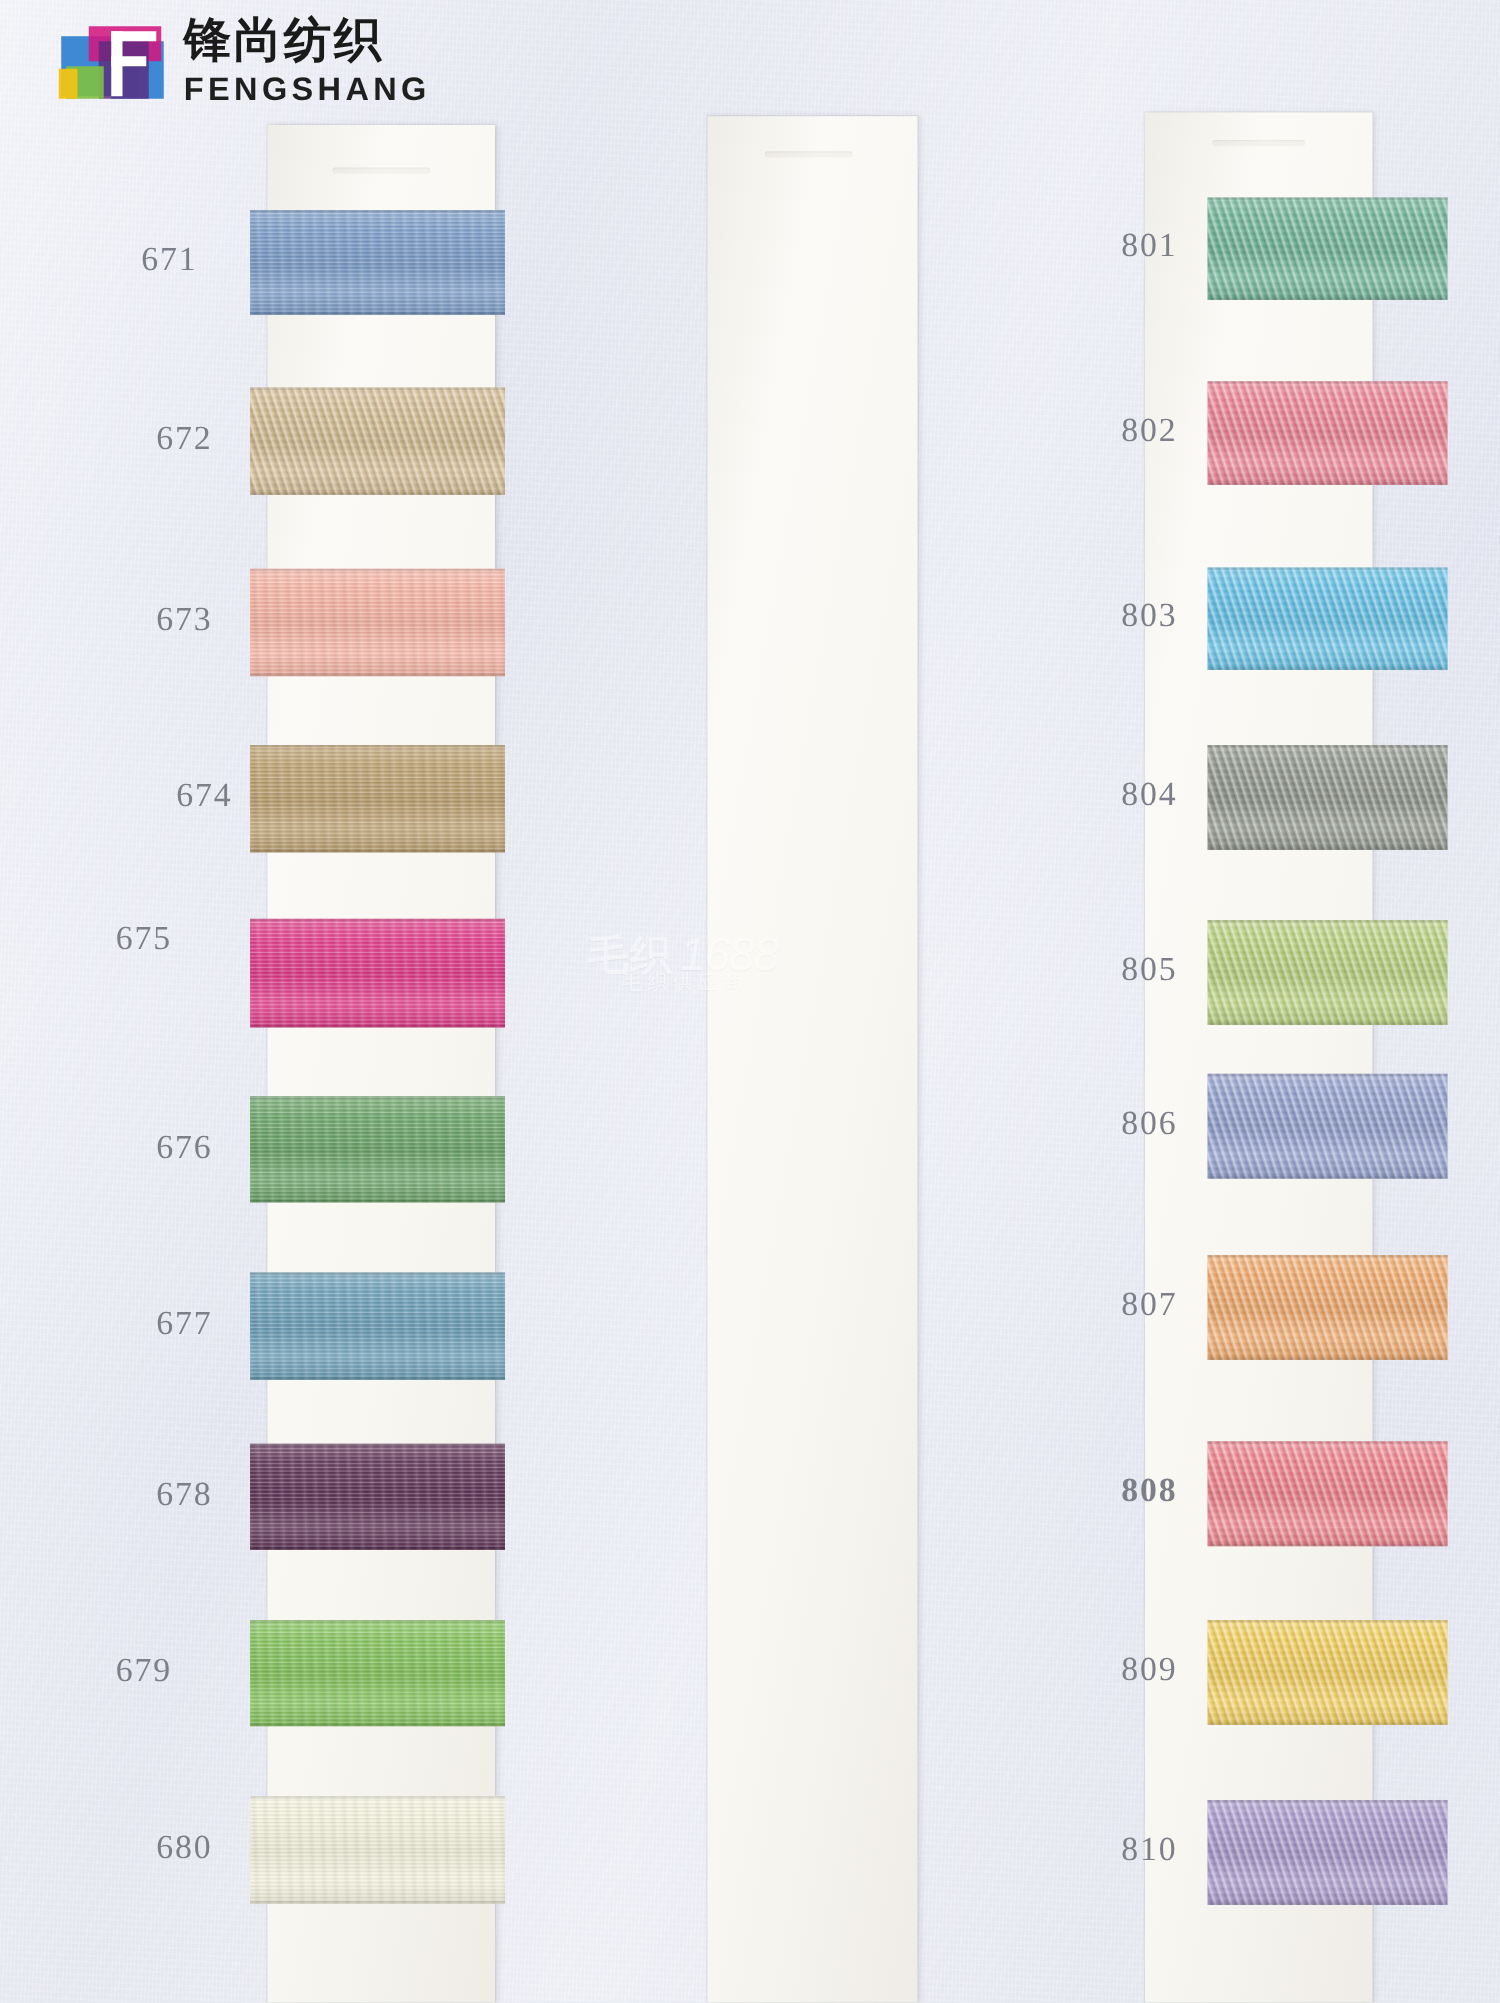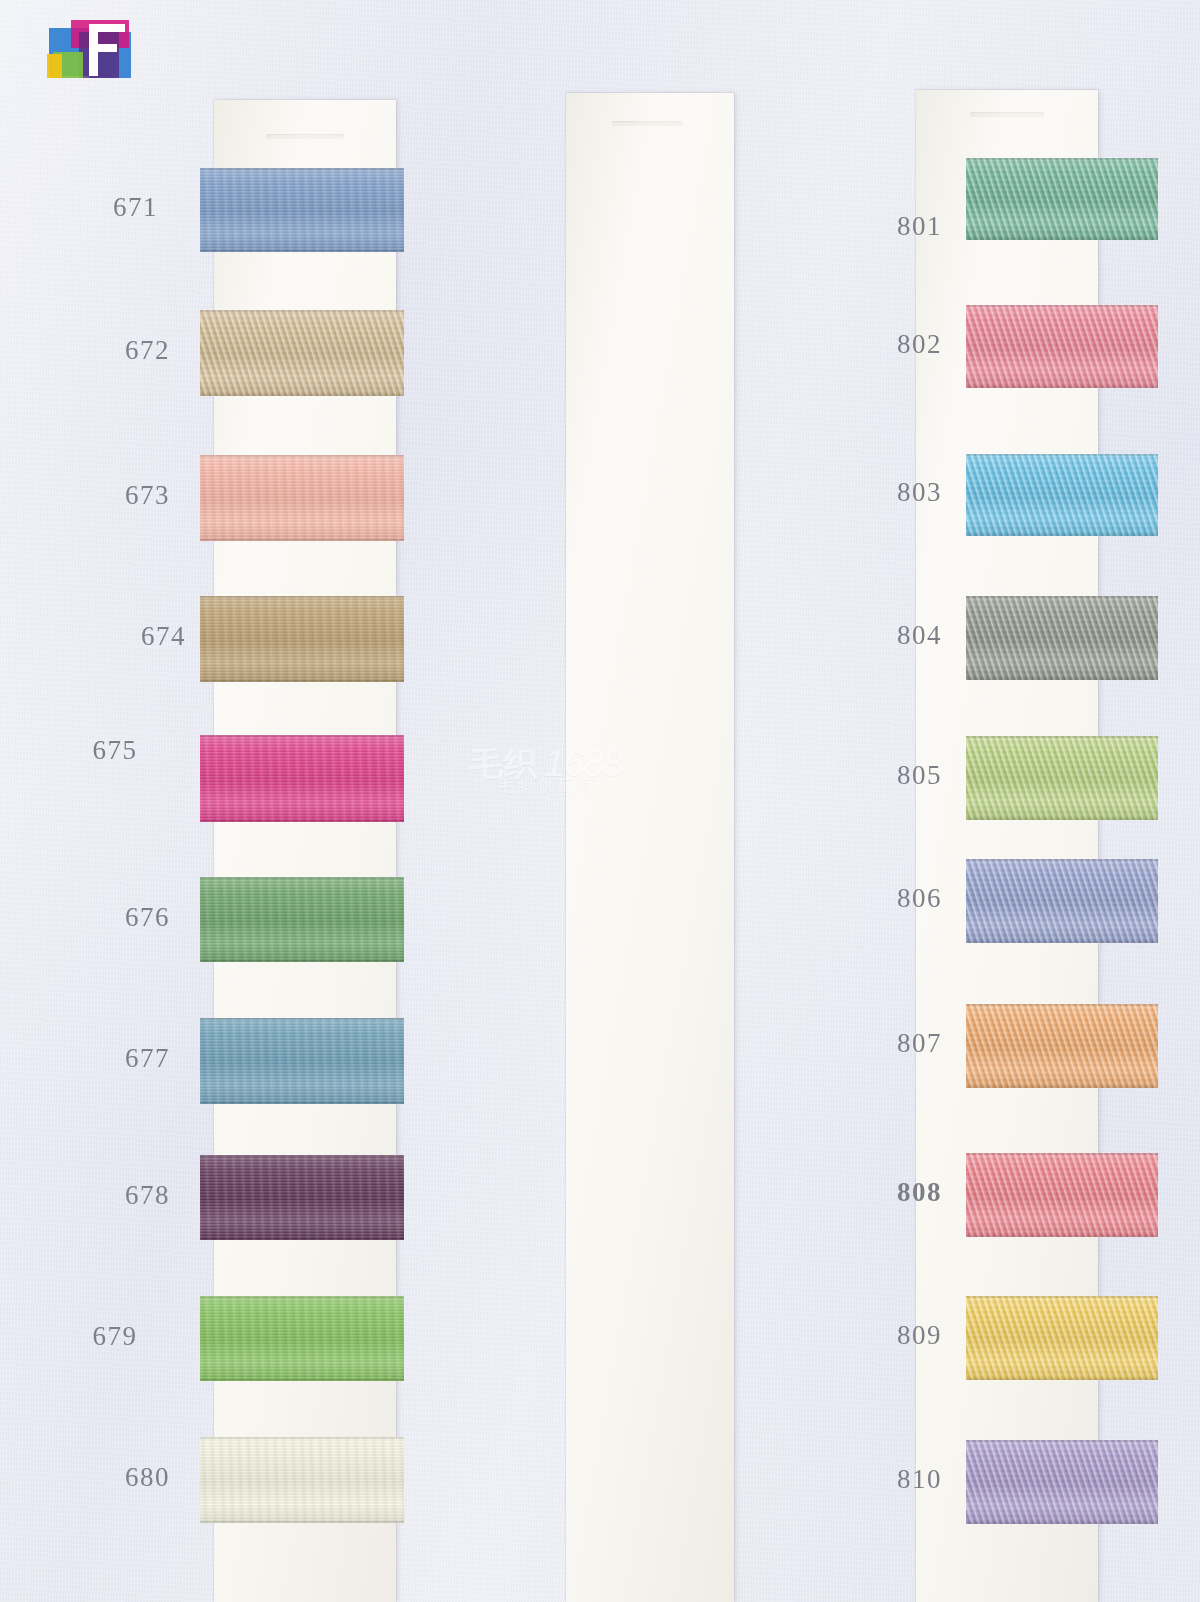--- a/index.html
+++ b/index.html
@@ -237,20 +237,24 @@
       <span class="sq sq-blue-lg"></span>
       <span class="sq sq-blue-rt"></span>
       <span class="sq sq-magenta"></span>
       <span class="sq sq-purple"></span>
       <span class="sq sq-green"></span>
       <span class="sq sq-yellow"></span>
       <span class="sq sq-f-v"></span>
       <span class="sq sq-f-h1"></span>
       <span class="sq sq-f-h2"></span>
     </div>
+    <div id="logo-text">
+      <span id="brand-cn">锋尚纺织</span>
+      <span id="brand-en">FENGSHANG</span>
+    </div>
   </div>
 
   <div id="title-block">
   </div>
 </div>
 
 <div class="card" id="card-0">
   <span class="notch" style="left:52px; top:34px; width:78px;"></span>
 </div>
 <div class="card" id="card-1">
@@ -332,21 +336,21 @@
     </div>
     <div class="code-label" style="left: 60px; top: 1462px;">680</div>
   </div>
 <div class="column" id="col-1">
     <div class="band twist" style="left: 546px; width: 192px; top: 158px; height: 82px; background: rgb(104, 178, 148);">
       <span class="yarn"></span>
       <span class="sheen"></span>
       <span class="edge-top"></span>
       <span class="edge-bot"></span>
     </div>
-    <div class="code-label" style="left: 412px; top: 181px; margin-top: 30px;">801</div>
+    <div class="code-label" style="left: 412px; top: 181px;">801</div>
     <div class="band twist" style="left: 546px; width: 192px; top: 305px; height: 83px; background: rgb(238, 126, 144);">
       <span class="yarn"></span>
       <span class="sheen"></span>
       <span class="edge-top"></span>
       <span class="edge-bot"></span>
     </div>
     <div class="code-label" style="left: 412px; top: 329px;">802</div>
     <div class="band twist" style="left: 546px; width: 192px; top: 454px; height: 82px; background: rgb(94, 192, 232);">
       <span class="yarn"></span>
       <span class="sheen"></span>

